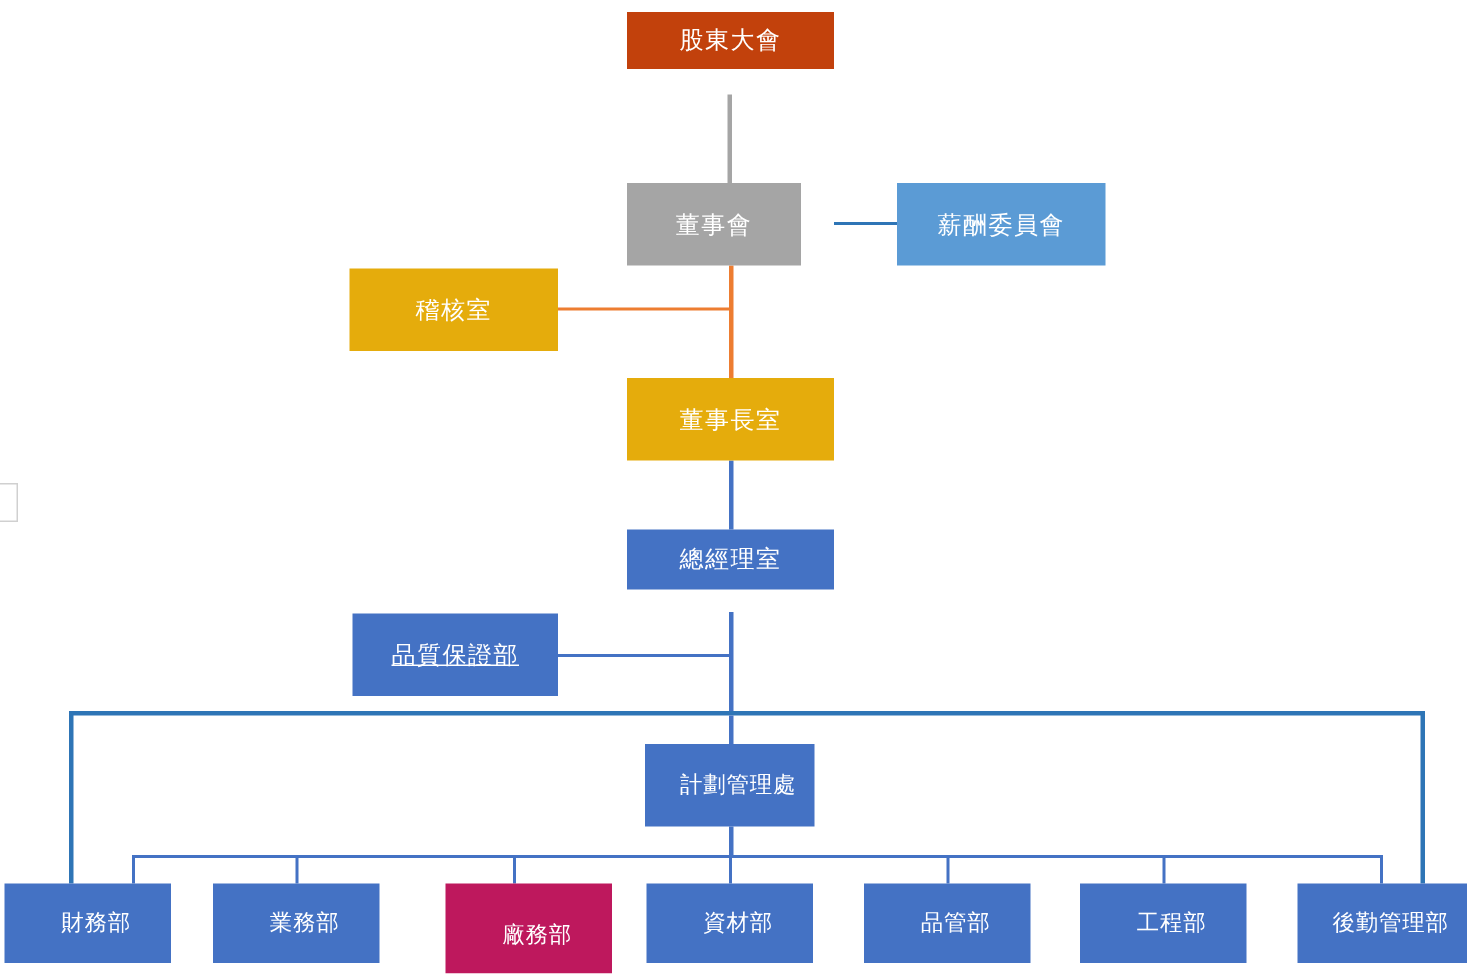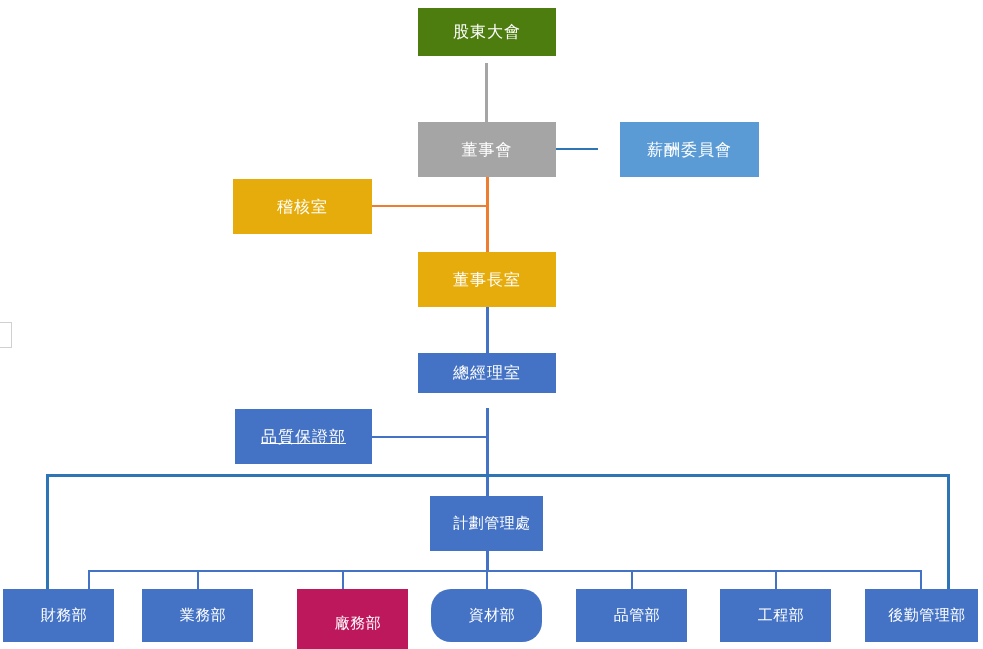--- a/index.html
+++ b/index.html
@@ -82,27 +82,27 @@
   <div class="connector" style="left:88px; top:570px; width:833px; height:2px; background:#4472C4;"></div>
 
   <div class="connector" style="left:88px; top:570px; width:2px; height:19px; background:#4472C4;"></div>
   <div class="connector" style="left:197px; top:570px; width:2px; height:19px; background:#4472C4;"></div>
   <div class="connector" style="left:342px; top:570px; width:2px; height:19px; background:#4472C4;"></div>
   <div class="connector" style="left:486px; top:570px; width:2px; height:19px; background:#4472C4;"></div>
   <div class="connector" style="left:631px; top:570px; width:2px; height:19px; background:#4472C4;"></div>
   <div class="connector" style="left:775px; top:570px; width:2px; height:19px; background:#4472C4;"></div>
   <div class="connector" style="left:920px; top:570px; width:2px; height:19px; background:#4472C4;"></div>
 
-  <div class="node" style="left: 418px; top: 8px; width: 138px; height: 48px; background: #4d7c0f;">
+  <div class="node" style="left: 418px; top: 8px; width: 138px; height: 38px; background: #c2410c;">
     <span>股東大會</span>
   </div>
-  <div class="node" style="left: 418px; top: 122px; width: 138px; height: 55px; background: rgb(165, 165, 165);">
+  <div class="node" style="left: 418px; top: 122px; width: 116px; height: 55px; background: rgb(165, 165, 165);">
     <span>董事會</span>
   </div>
-  <div class="node" style="left: 620px; top: 122px; width: 139px; height: 55px; background: rgb(91, 155, 213);">
+  <div class="node" style="left: 598px; top: 122px; width: 139px; height: 55px; background: rgb(91, 155, 213);">
     <span>薪酬委員會</span>
   </div>
   <div class="node" style="left: 233px; top: 179px; width: 139px; height: 55px; background: rgb(229, 172, 12);">
     <span>稽核室</span>
   </div>
   <div class="node" style="left: 418px; top: 252px; width: 138px; height: 55px; background: rgb(229, 172, 12);">
     <span>董事長室</span>
   </div>
   <div class="node" style="left: 418px; top: 353px; width: 138px; height: 40px; background: rgb(68, 114, 196);">
     <span>總經理室</span>
@@ -115,21 +115,21 @@
   </div>
   <div class="node small" style="left: 3px; top: 589px; width: 111px; height: 53px; background: rgb(68, 114, 196);">
     <span>財務部</span>
   </div>
   <div class="node small" style="left: 142px; top: 589px; width: 111px; height: 53px; background: rgb(68, 114, 196); text-align: center;">
     <span>業務部</span>
   </div>
   <div class="node small" style="left: 297px; top: 589px; width: 111px; height: 69px; background: #be185d;">
     <span>廠務部</span>
   </div>
-  <div class="node small" style="left: 431px; top: 589px; width: 111px; height: 53px; background: rgb(68, 114, 196); border-radius: 20px;">
+  <div class="node small" style="left: 431px; top: 589px; width: 111px; height: 53px; background: rgb(68, 114, 196);">
     <span>資材部</span>
   </div>
   <div class="node small" style="left: 576px; top: 589px; width: 111px; height: 53px; background: rgb(68, 114, 196);">
     <span>品管部</span>
   </div>
   <div class="node small" style="left: 720px; top: 589px; width: 111px; height: 53px; background: rgb(68, 114, 196);">
     <span>工程部</span>
   </div>
   <div class="node small" style="left: 865px; top: 589px; width: 113px; height: 53px; background: rgb(68, 114, 196);">
     <span>後勤管理部</span>

